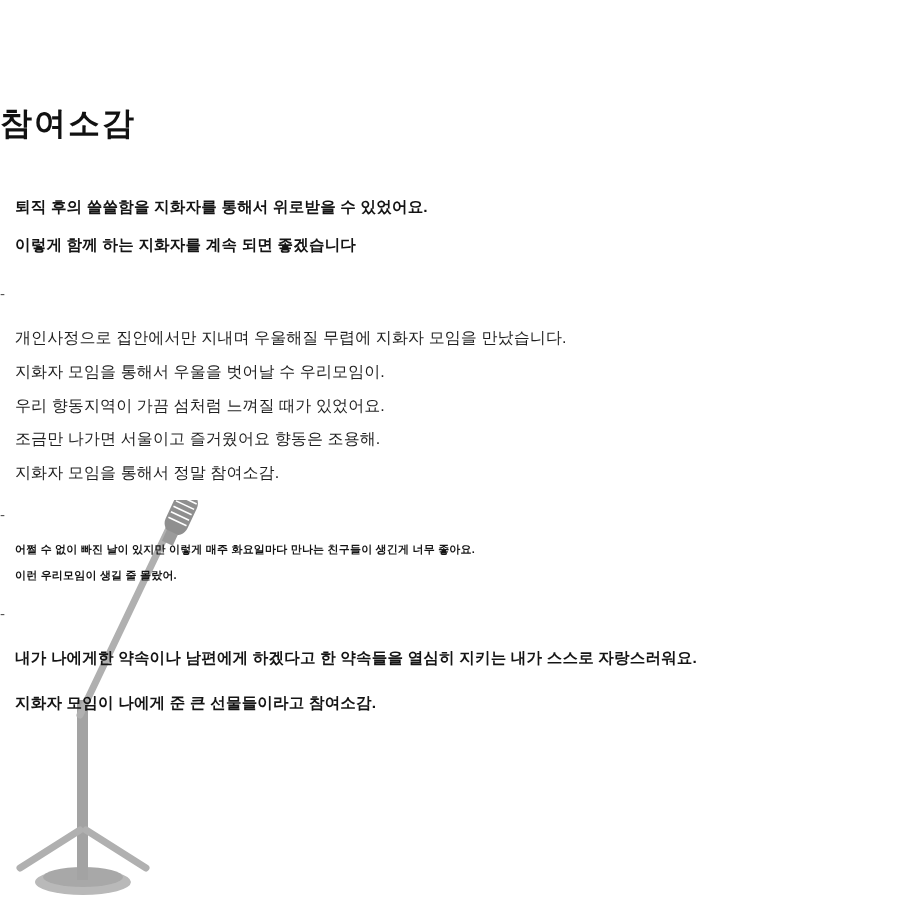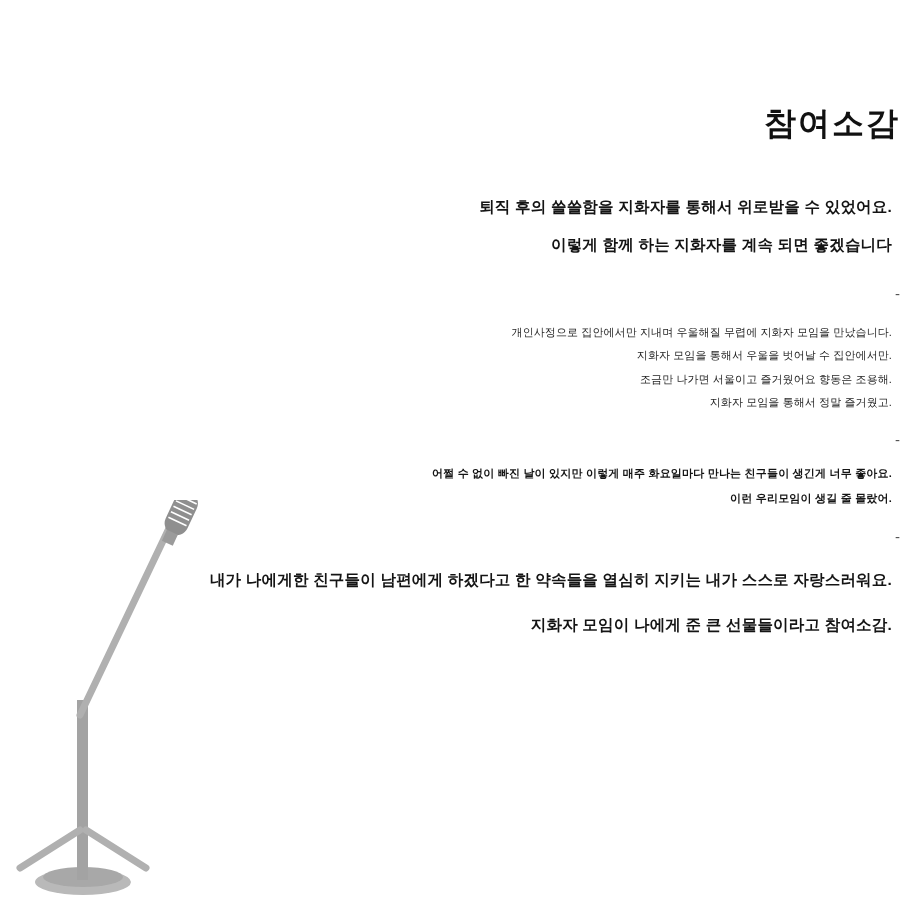--- a/index.html
+++ b/index.html
@@ -26,53 +26,53 @@
     pointer-events: none;
   }
 
   
   .doc {
     position: relative;
     z-index: 2;
     width: 900px;
     padding-top: 104px;
     box-sizing: border-box;
-    text-align: right;
+    text-align: left;
   }
 
   .doc-title {
     font-size: 32px;
     font-weight: bold;
     letter-spacing: 2px;
     color: #111111;
     margin: 0 0 46px 0;
     line-height: 1.2;
   }
 
   .block {
-    margin: 8px;
+    margin: 15px;
   }
 
   .line {
     margin: 0;
     padding: 0;
   }
 
   
   .group-bold .line {
     font-size: 15.5px;
     font-weight: bold;
     color: #141414;
     line-height: 2.45;
     letter-spacing: 0.2px;
   }
 
   
   .group-regular .line {
-    font-size: 11px;
+    font-size: 16px;
     font-weight: 400;
     color: #1f1f1f;
     line-height: 2.1;
     letter-spacing: 0.1px;
   }
 
   
   .separator {
     font-size: 15px;
     color: #555555;
@@ -132,32 +132,33 @@
 
   <section class="block group-bold group-1">
     <p class="line">퇴직 후의 쓸쓸함을 지화자를 통해서 위로받을 수 있었어요.</p>
     <p class="line">이렇게 함께 하는 지화자를 계속 되면 좋겠습니다</p>
   </section>
 
   <div class="separator">-</div>
 
   <section class="block group-regular group-2r">
     <p class="line">개인사정으로 집안에서만 지내며 우울해질 무렵에 지화자 모임을 만났습니다.</p>
-    <p class="line">지화자 모임을 통해서 우울을 벗어날 수 집안에서만.</p>
+    <p class="line">지화자 모임을 통해서 우울을 벗어날 수 우리모임이.</p>
+    <p class="line">우리 향동지역이 가끔 섬처럼 느껴질 때가 있었어요.</p>
     <p class="line">조금만 나가면 서울이고 즐거웠어요 향동은 조용해.</p>
-    <p class="line">지화자 모임을 통해서 정말 즐거웠고.</p>
+    <p class="line">지화자 모임을 통해서 정말 참여소감.</p>
   </section>
 
   <div class="separator sep-tight">-</div>
 
   <section class="block group-bold group-2">
     <p class="line">어쩔 수 없이 빠진 날이 있지만 이렇게 매주 화요일마다 만나는 친구들이 생긴게 너무 좋아요.</p>
     <p class="line">이런 우리모임이 생길 줄 몰랐어.</p>
   </section>
 
   <div class="separator sep-tight">-</div>
 
   <section class="block group-bold group-3">
-    <p class="line">내가 나에게한 친구들이 남편에게 하겠다고 한 약속들을 열심히 지키는 내가 스스로 자랑스러워요.</p>
+    <p class="line">내가 나에게한 약속이나 남편에게 하겠다고 한 약속들을 열심히 지키는 내가 스스로 자랑스러워요.</p>
     <p class="line">지화자 모임이 나에게 준 큰 선물들이라고 참여소감.</p>
   </section>
 
 </main>
 
 </body></html>

